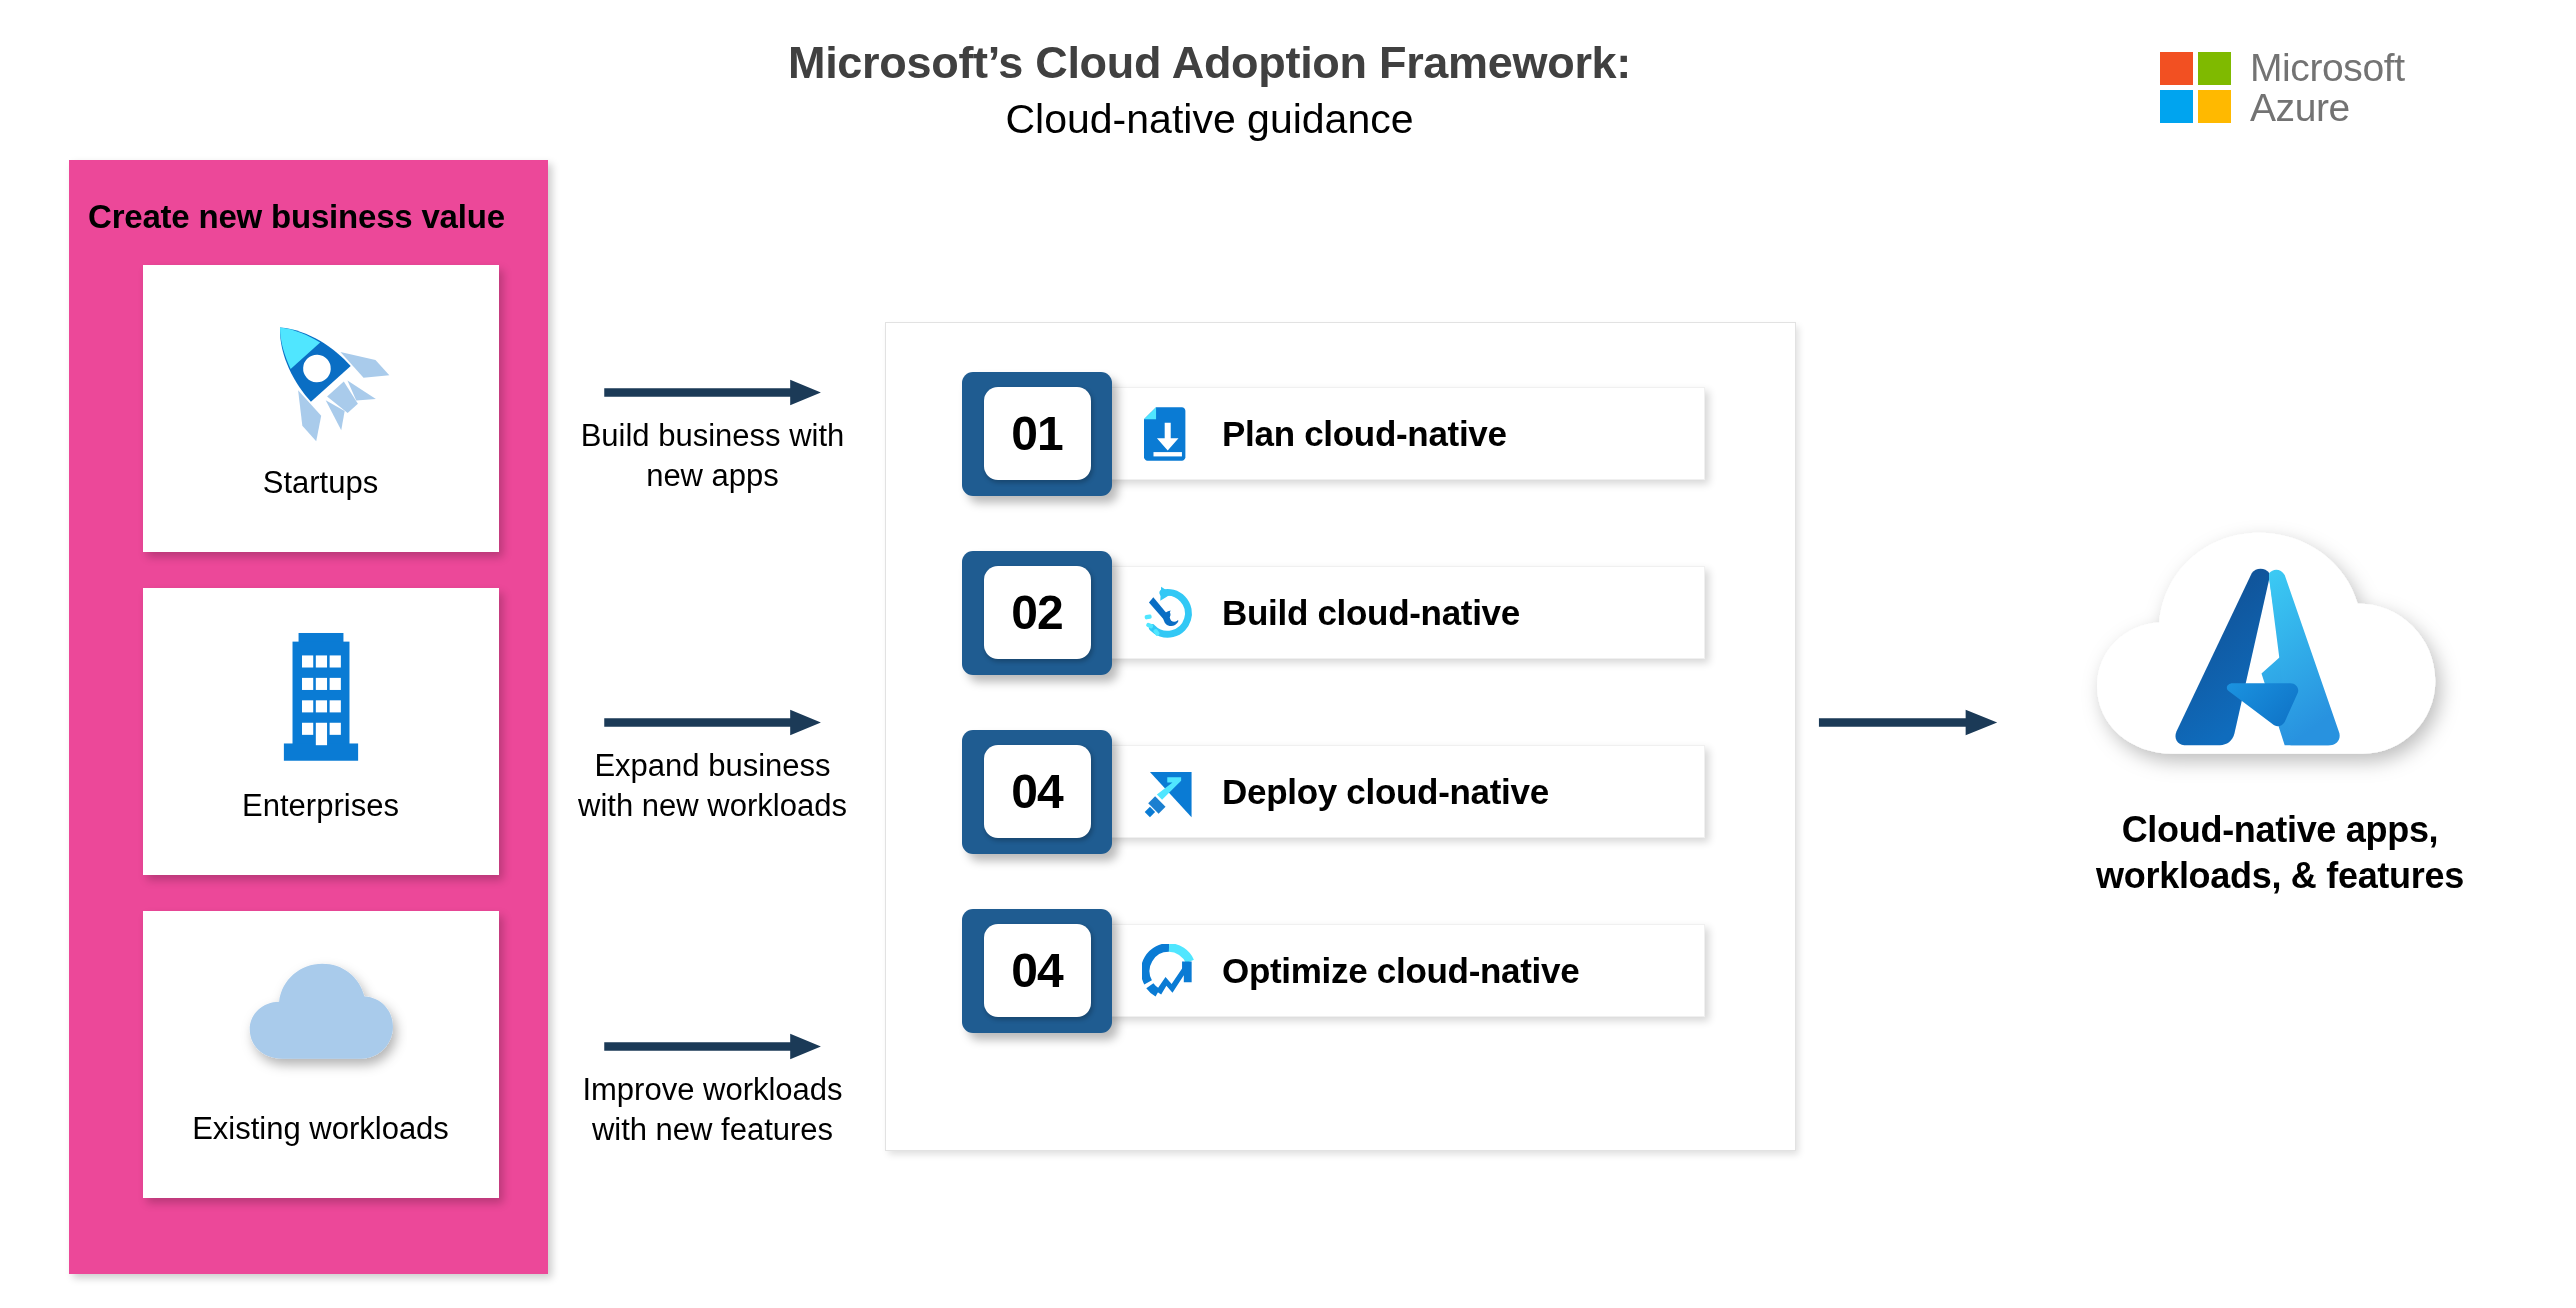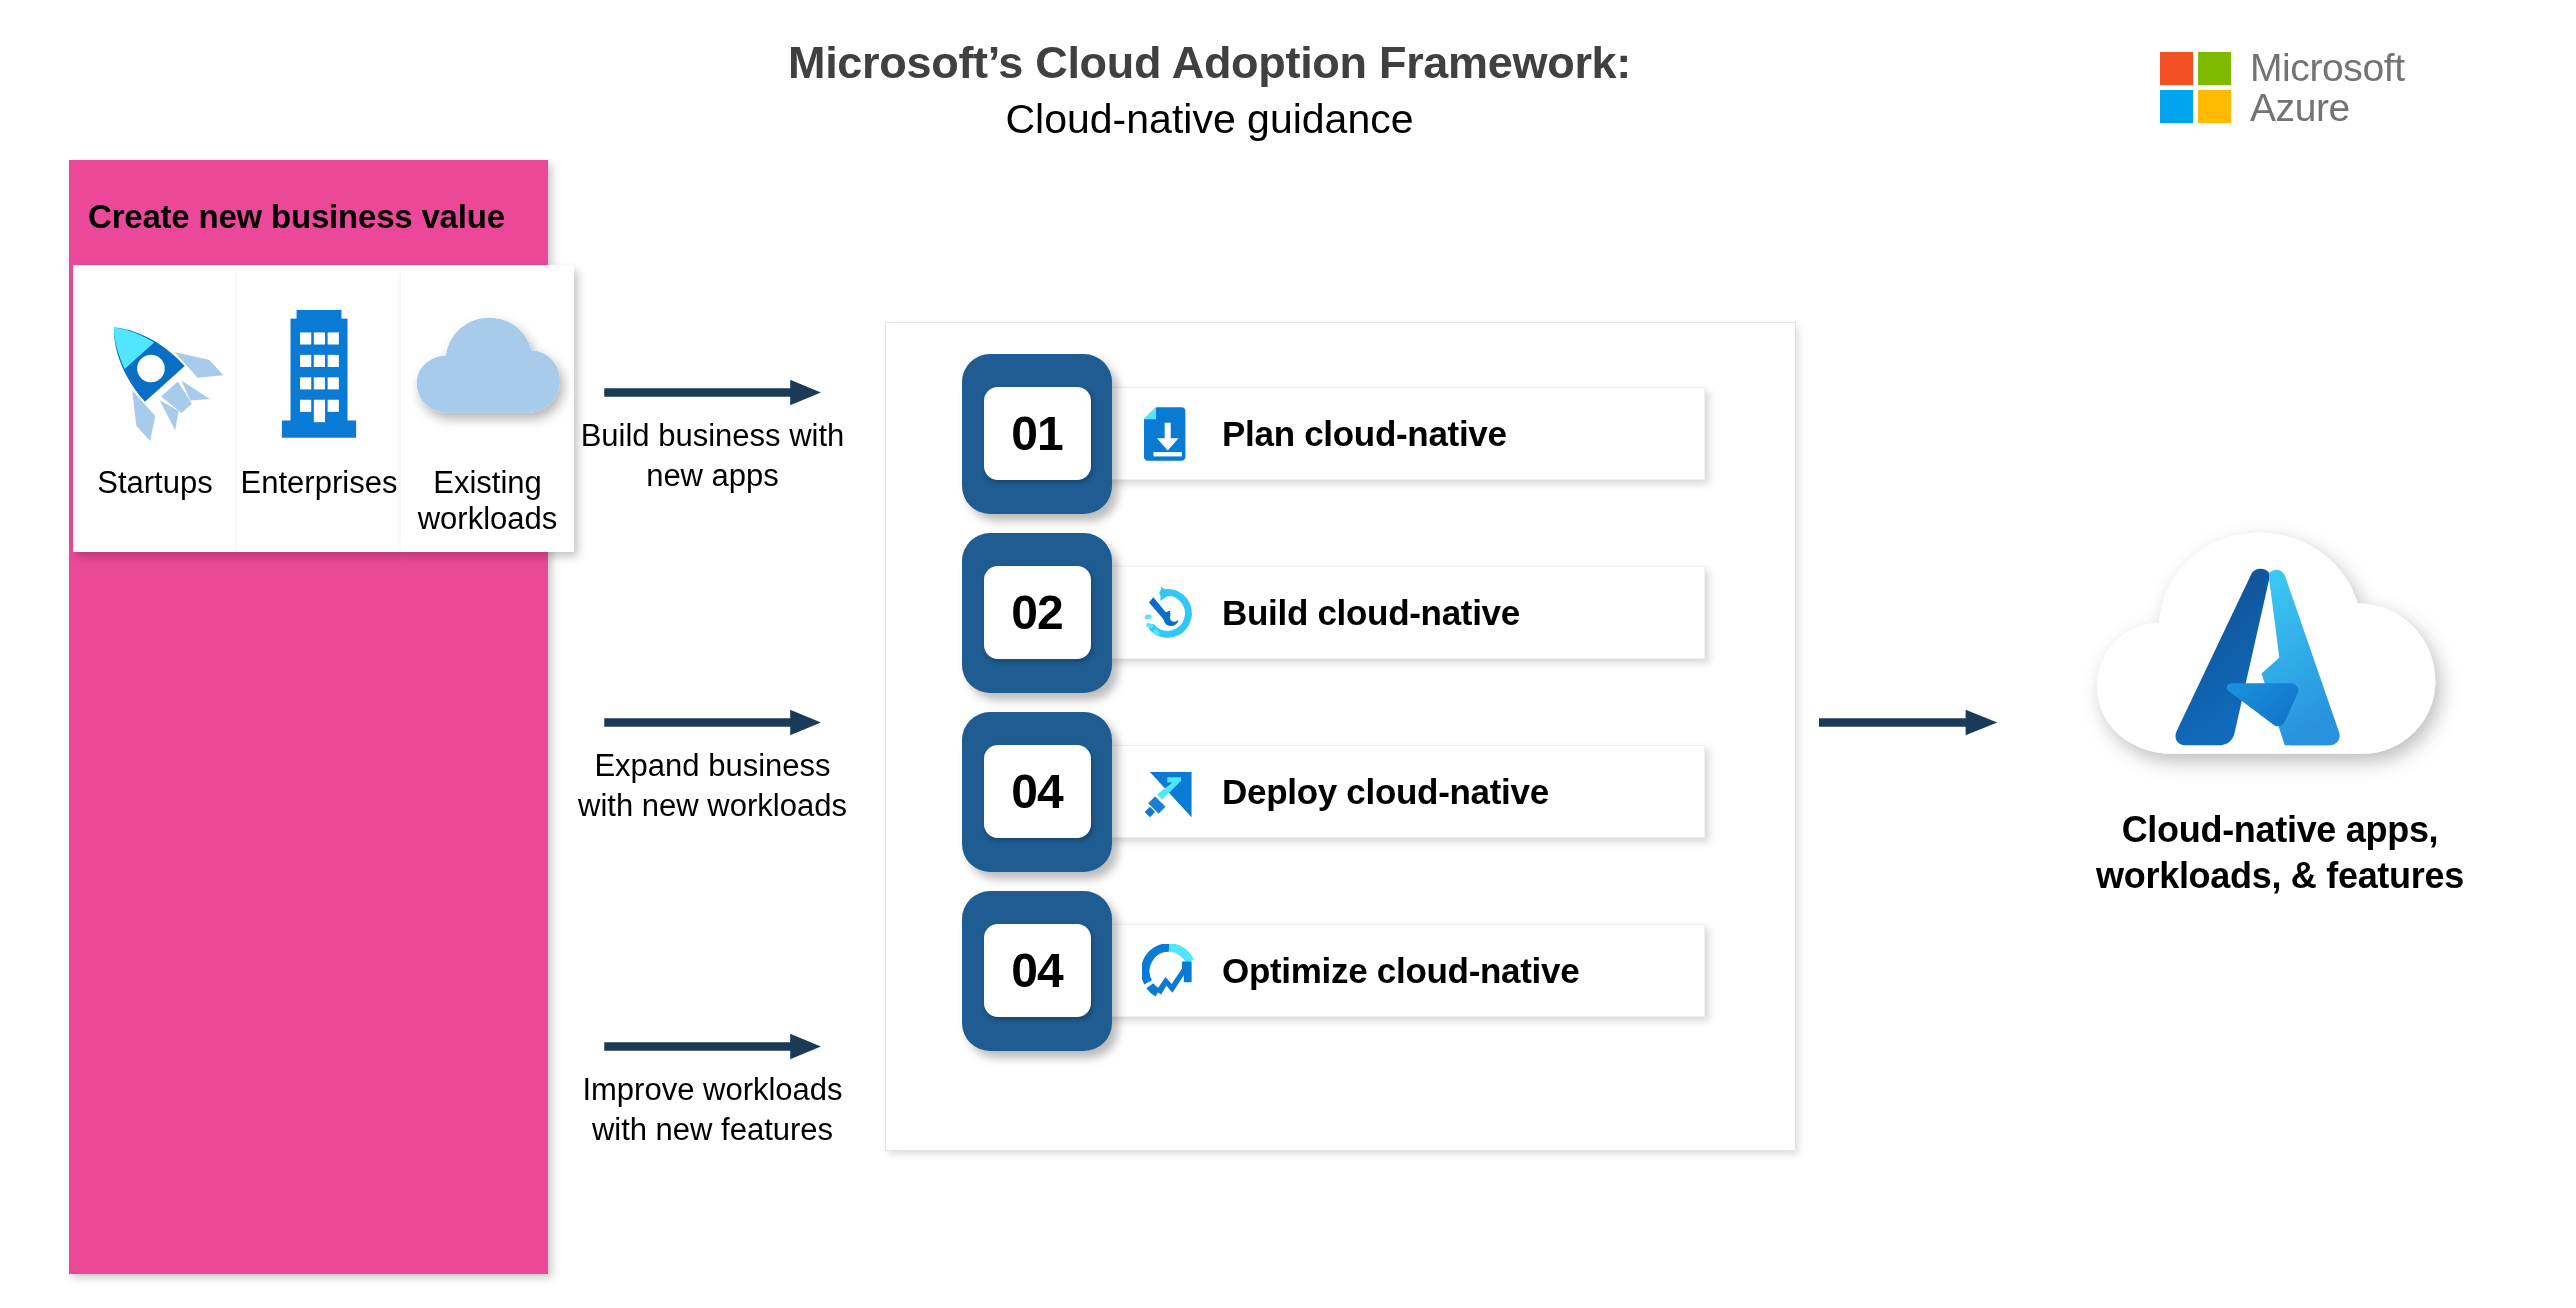--- a/index.html
+++ b/index.html
@@ -90,26 +90,27 @@
     position: absolute;
     left: 19px;
     top: 38px;
     font-size: 33px;
     font-weight: 700;
     color: #000000;
     letter-spacing: -0.2px;
   }
   .cards {
     position: absolute;
-    left: 4px;
+    left: 12px;
     top: 105px;
     width: 100%;
     display: flex;
-    flex-direction: row;
-    align-items: center;
+    flex-direction: column;
+    align-items: center;
+    gap: 36px;
   }
   .card {
     width: 356px;
     height: 287px;
     background: #ffffff;
     box-shadow: 4.3px 5.2px 8.6px rgba(0,0,0,0.22);
     display: flex;
     flex-direction: column;
     align-items: center;
     justify-content: flex-start;
@@ -172,23 +173,23 @@
     position: relative;
     height: 125px;
     margin-left: 76px;
     display: flex;
     align-items: center;
   }
   .step-badge {
     position: relative;
     z-index: 3;
     width: 150px;
-    height: 160px;
+    height: 124px;
     background: #1f5c91;
-    border-radius: 28px;
+    border-radius: 11px;
     display: flex;
     align-items: center;
     justify-content: center;
     box-shadow: 6px 7px 9.5px rgba(0,0,0,0.27);
     flex: 0 0 auto;
   }
   .step-badge-inner {
     width: 107px;
     height: 93px;
     background: #ffffff;

